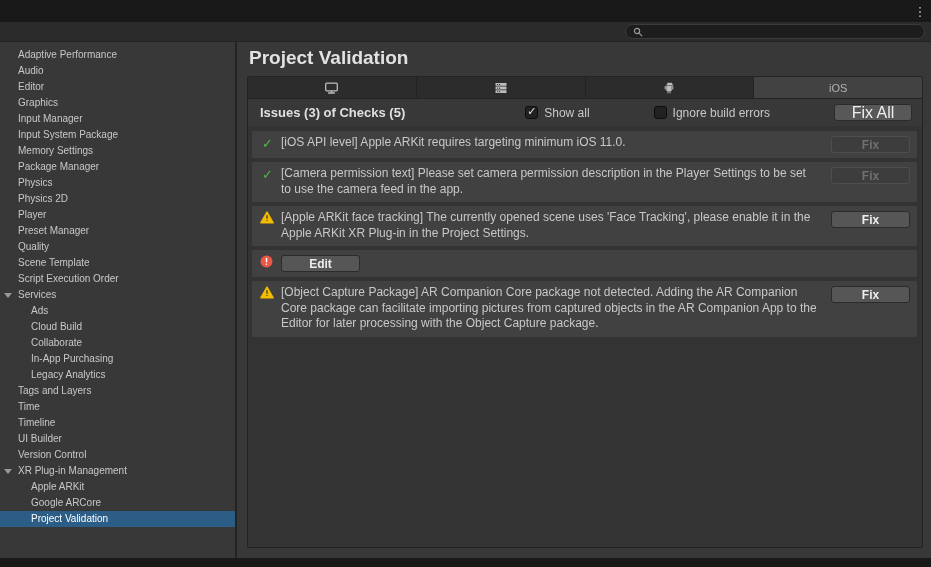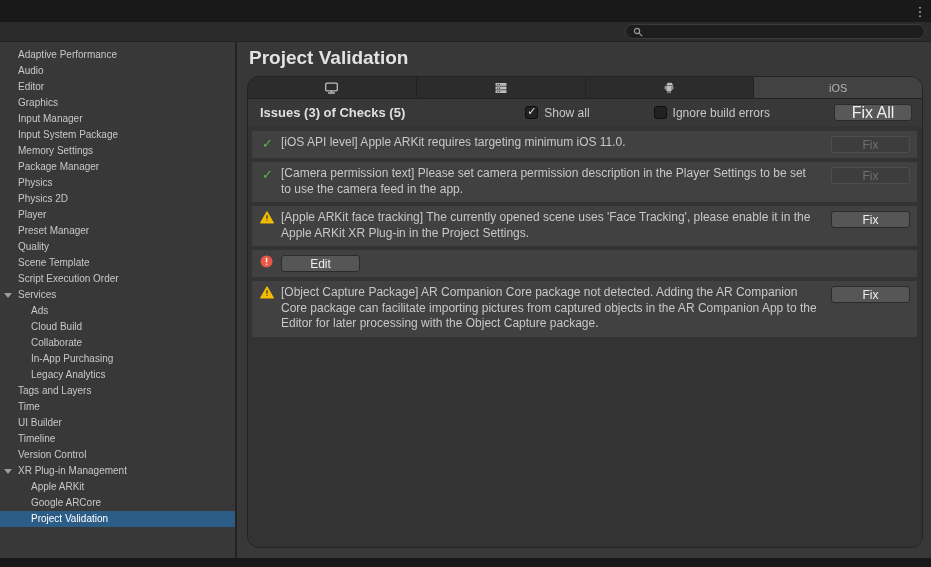--- a/index.html
+++ b/index.html
@@ -49,21 +49,21 @@
   .side-item.has-foldout::before {
     content: ""; position: absolute; left: 4px; top: 6px;
     border-left: 4px solid transparent; border-right: 4px solid transparent;
     border-top: 5px solid #9A9A9A;
   }
 
   
   .main { flex: 1; min-width: 0; display: flex; flex-direction: column; padding: 3px 8px 10px 10px; background: #383838; }
   .page-title { flex: none; font-size: 19px; font-weight: bold; color: #E2E2E2; padding: 2px 0 7px 2px; }
   .validation-box { flex: 1; min-height: 0; display: flex; flex-direction: column;
-    border: 1px solid #232323; border-radius: 12px; background: #333333; overflow: hidden; }
+    border: 1px solid #232323; border-radius: 2px; background: #333333; overflow: hidden; }
 
   
   .tabbar { flex: none; height: 22px; display: flex; background: #2C2C2C; border-bottom: 1px solid #232323; }
   .ptab { flex: 1; display: flex; align-items: center; justify-content: center;
     border-right: 1px solid #232323; color: #B4B4B4; font-size: 11px; cursor: default; }
   .ptab:last-child { border-right: none; }
   .ptab.active { background: #424242; }
 
   
   .issues-header { flex: none; height: 27px; display: flex; align-items: center;
@@ -83,21 +83,21 @@
 
   
   .issues-list { flex: 1; min-height: 0; background: #333333; padding: 5px 5px 0 4px; overflow: hidden; }
   .issue-row { display: flex; align-items: flex-start; background: #414141;
     margin-bottom: 4px; padding: 4px 7px 5px 8px; border-radius: 1px; }
   .issue-icon { flex: none; width: 15px; margin: 1px 6px 0 0; text-align: center; line-height: 14px; }
   .issue-icon .check { color: #53B845; font-weight: bold; font-size: 13px; }
   .issue-text { flex: 1; font-size: 12px; line-height: 15.5px; color: #C8C8C8;
     padding-right: 12px; max-width: 552px; }
   .issue-action { flex: none; width: 79px; height: 17px; margin-top: 1px;
-    border-radius: 3px; font-size: 12px; font-family: inherit; line-height: 14px; cursor: default; }
+    border-radius: 3px; font-size: 12px; font-family: inherit; line-height: 14px; cursor: default; font-weight: bold; }
   .issue-action.enabled { background: #565656; border: 1px solid #2B2B2B; color: #EDEDED; }
   .issue-action.disabled { background: #3D3D3D; border: 1px solid #4E4E4E; color: #707070; }
 
   
   .bottombar { flex: none; height: 9px; background: #191919; }
 
   svg { display: block; }
 </style>
 </head>
 <body>
@@ -205,24 +205,24 @@
         <div class="side-item indent-1">
           <span class="side-label">Legacy Analytics</span>
         </div>
         <div class="side-item indent-0">
           <span class="side-label">Tags and Layers</span>
         </div>
         <div class="side-item indent-0">
           <span class="side-label">Time</span>
         </div>
         <div class="side-item indent-0">
+          <span class="side-label">Timeline</span>
+        </div>
+        <div class="side-item indent-0">
           <span class="side-label">UI Builder</span>
-        </div>
-        <div class="side-item indent-0">
-          <span class="side-label">Timeline</span>
         </div>
         <div class="side-item indent-0">
           <span class="side-label">Version Control</span>
         </div>
         <div class="side-item indent-0 has-foldout">
           <span class="side-label">XR Plug-in Management</span>
         </div>
         <div class="side-item indent-1">
           <span class="side-label">Apple ARKit</span>
         </div>

